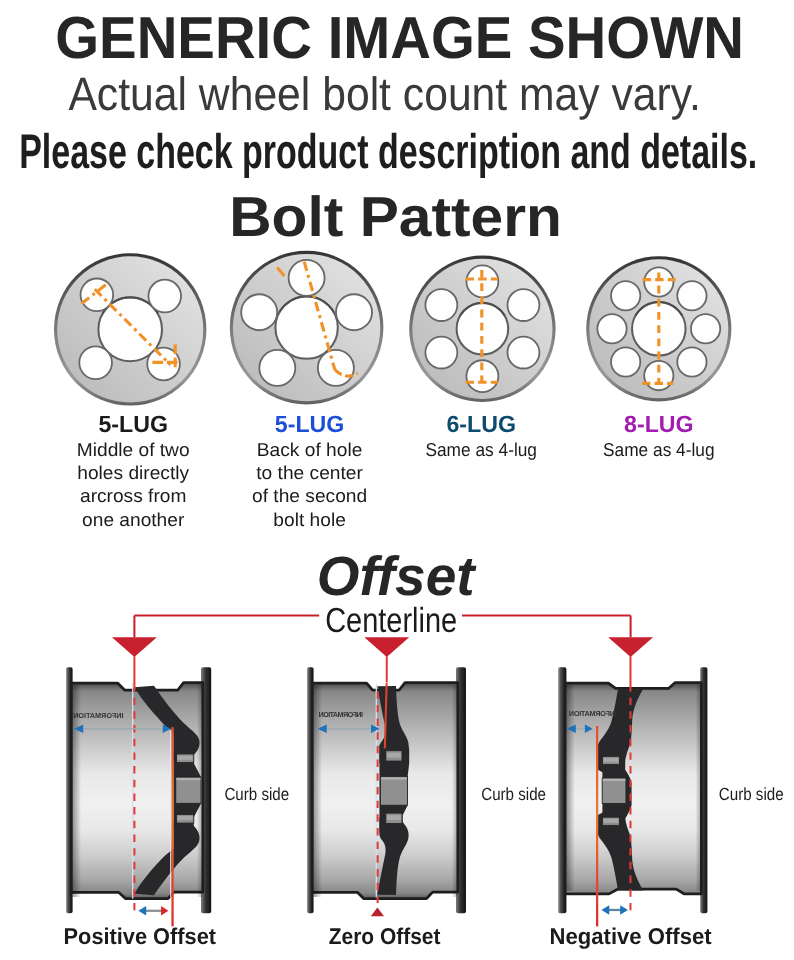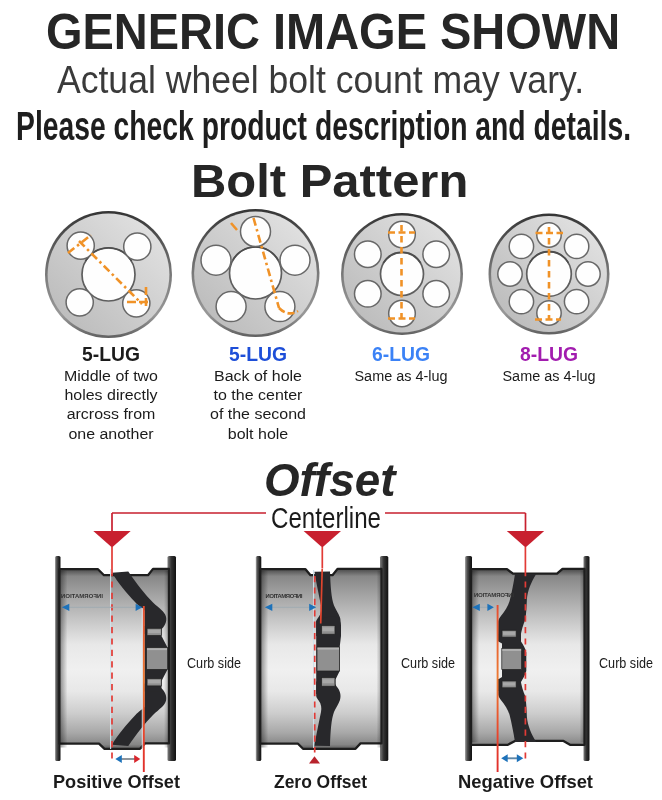--- a/index.html
+++ b/index.html
@@ -181,21 +181,21 @@
     <line x1="507" y1="758.3" x2="517.5" y2="758.3" stroke="#5d87a8" stroke-width="1.9"></line>
     <path d="M501.2,758.3 L507.7,754.3 L507.7,762.3 Z" fill="#1d72ba"></path>
     <path d="M523.3,758.3 L516.8,754.3 L516.8,762.3 Z" fill="#1d72ba"></path>
   </svg>
 <div id="t1" style="position:absolute;left:45.9px;top:6.6px;font-size:49.5px;font-weight:bold;color:#262626;line-height:49.5px;white-space:nowrap;transform:scaleX(0.9488);transform-origin:left top;">GENERIC IMAGE SHOWN</div>
 <div id="t2" style="position:absolute;left:57.0px;top:60.2px;font-size:39px;font-weight:normal;color:#3a3a3a;line-height:39px;white-space:nowrap;transform:scaleX(0.9117);transform-origin:left top;">Actual wheel bolt count may vary.</div>
 <div id="t3" style="position:absolute;left:15.8px;top:105.9px;font-size:40.5px;font-weight:bold;color:#1e1e1e;line-height:40.5px;white-space:nowrap;transform:scaleX(0.6989);transform-origin:left top;">Please check product description and details.</div>
 <div id="t4" style="position:absolute;left:191.2px;top:156.6px;font-size:47px;font-weight:bold;color:#262626;line-height:47px;white-space:nowrap;transform:scaleX(1.0411);transform-origin:left top;">Bolt Pattern</div>
 <div id="l4" style="position:absolute;left:111.0px;top:344.5px;font-size:19.5px;font-weight:bold;color:#1b1b1b;line-height:19.5px;white-space:nowrap;text-align:center;transform:translateX(-50%) scaleX(0.9915);transform-origin:center top;">5-LUG</div>
 <div id="l5" style="position:absolute;left:258.0px;top:344.5px;font-size:19.5px;font-weight:bold;color:#1d4ed8;line-height:19.5px;white-space:nowrap;text-align:center;transform:translateX(-50%) scaleX(0.9915);transform-origin:center top;">5-LUG</div>
-<div id="l6" style="position:absolute;left:401.0px;top:344.5px;font-size:19.5px;font-weight:bold;color:#3b82f6;line-height:19.5px;white-space:nowrap;text-align:center;transform:translateX(-50%) scaleX(0.9915);transform-origin:center top;">6-LUG</div>
+<div id="l6" style="position:absolute;left:401.0px;top:344.5px;font-size:19.5px;font-weight:bold;color:#0c4a6e;line-height:19.5px;white-space:nowrap;text-align:center;transform:translateX(-50%) scaleX(0.9915);transform-origin:center top;">6-LUG</div>
 <div id="l8" style="position:absolute;left:549.0px;top:344.5px;font-size:19.5px;font-weight:bold;color:#a21caf;line-height:19.5px;white-space:nowrap;text-align:center;transform:translateX(-50%) scaleX(0.9915);transform-origin:center top;">8-LUG</div>
 <div id="d4" style="position:absolute;left:111.0px;top:366.0px;font-size:15.5px;font-weight:normal;color:#1b1b1b;line-height:19.2px;white-space:nowrap;text-align:center;transform:translateX(-50%) scaleX(1.0293);transform-origin:center top;">Middle of two<br>holes directly<br>arcross from<br>one another</div>
 <div id="d5" style="position:absolute;left:258.0px;top:366.0px;font-size:15.5px;font-weight:normal;color:#1b1b1b;line-height:19.2px;white-space:nowrap;text-align:center;transform:translateX(-50%) scaleX(1.0314);transform-origin:center top;">Back of hole<br>to the center<br>of the second<br>bolt hole</div>
 <div id="d6" style="position:absolute;left:401.0px;top:366.0px;font-size:15.5px;font-weight:normal;color:#1b1b1b;line-height:19.2px;white-space:nowrap;text-align:center;transform:translateX(-50%) scaleX(0.9304);transform-origin:center top;">Same as 4-lug</div>
 <div id="d8" style="position:absolute;left:549.0px;top:366.0px;font-size:15.5px;font-weight:normal;color:#1b1b1b;line-height:19.2px;white-space:nowrap;text-align:center;transform:translateX(-50%) scaleX(0.9304);transform-origin:center top;">Same as 4-lug</div>
 <div id="toff" style="position:absolute;left:263.6px;top:456.9px;font-size:46px;font-weight:bold;color:#262626;line-height:46px;white-space:nowrap;transform:scaleX(0.9949);transform-origin:left top;font-style:italic;">Offset</div>
 <div id="tcl" style="position:absolute;left:270.8px;top:504.0px;font-size:29px;font-weight:normal;color:#1b1b1b;line-height:29px;white-space:nowrap;transform:scaleX(0.8322);transform-origin:left top;">Centerline</div>
 <div id="c1" style="position:absolute;left:214.0px;top:655.6px;font-size:14.6px;font-weight:normal;color:#1b1b1b;line-height:14.6px;white-space:nowrap;text-align:center;transform:translateX(-50%) scaleX(0.8644);transform-origin:center top;">Curb side</div>
 <div id="c2" style="position:absolute;left:427.5px;top:655.6px;font-size:14.6px;font-weight:normal;color:#1b1b1b;line-height:14.6px;white-space:nowrap;text-align:center;transform:translateX(-50%) scaleX(0.8644);transform-origin:center top;">Curb side</div>
 <div id="c3" style="position:absolute;left:626.0px;top:655.6px;font-size:14.6px;font-weight:normal;color:#1b1b1b;line-height:14.6px;white-space:nowrap;text-align:center;transform:translateX(-50%) scaleX(0.8644);transform-origin:center top;">Curb side</div>

